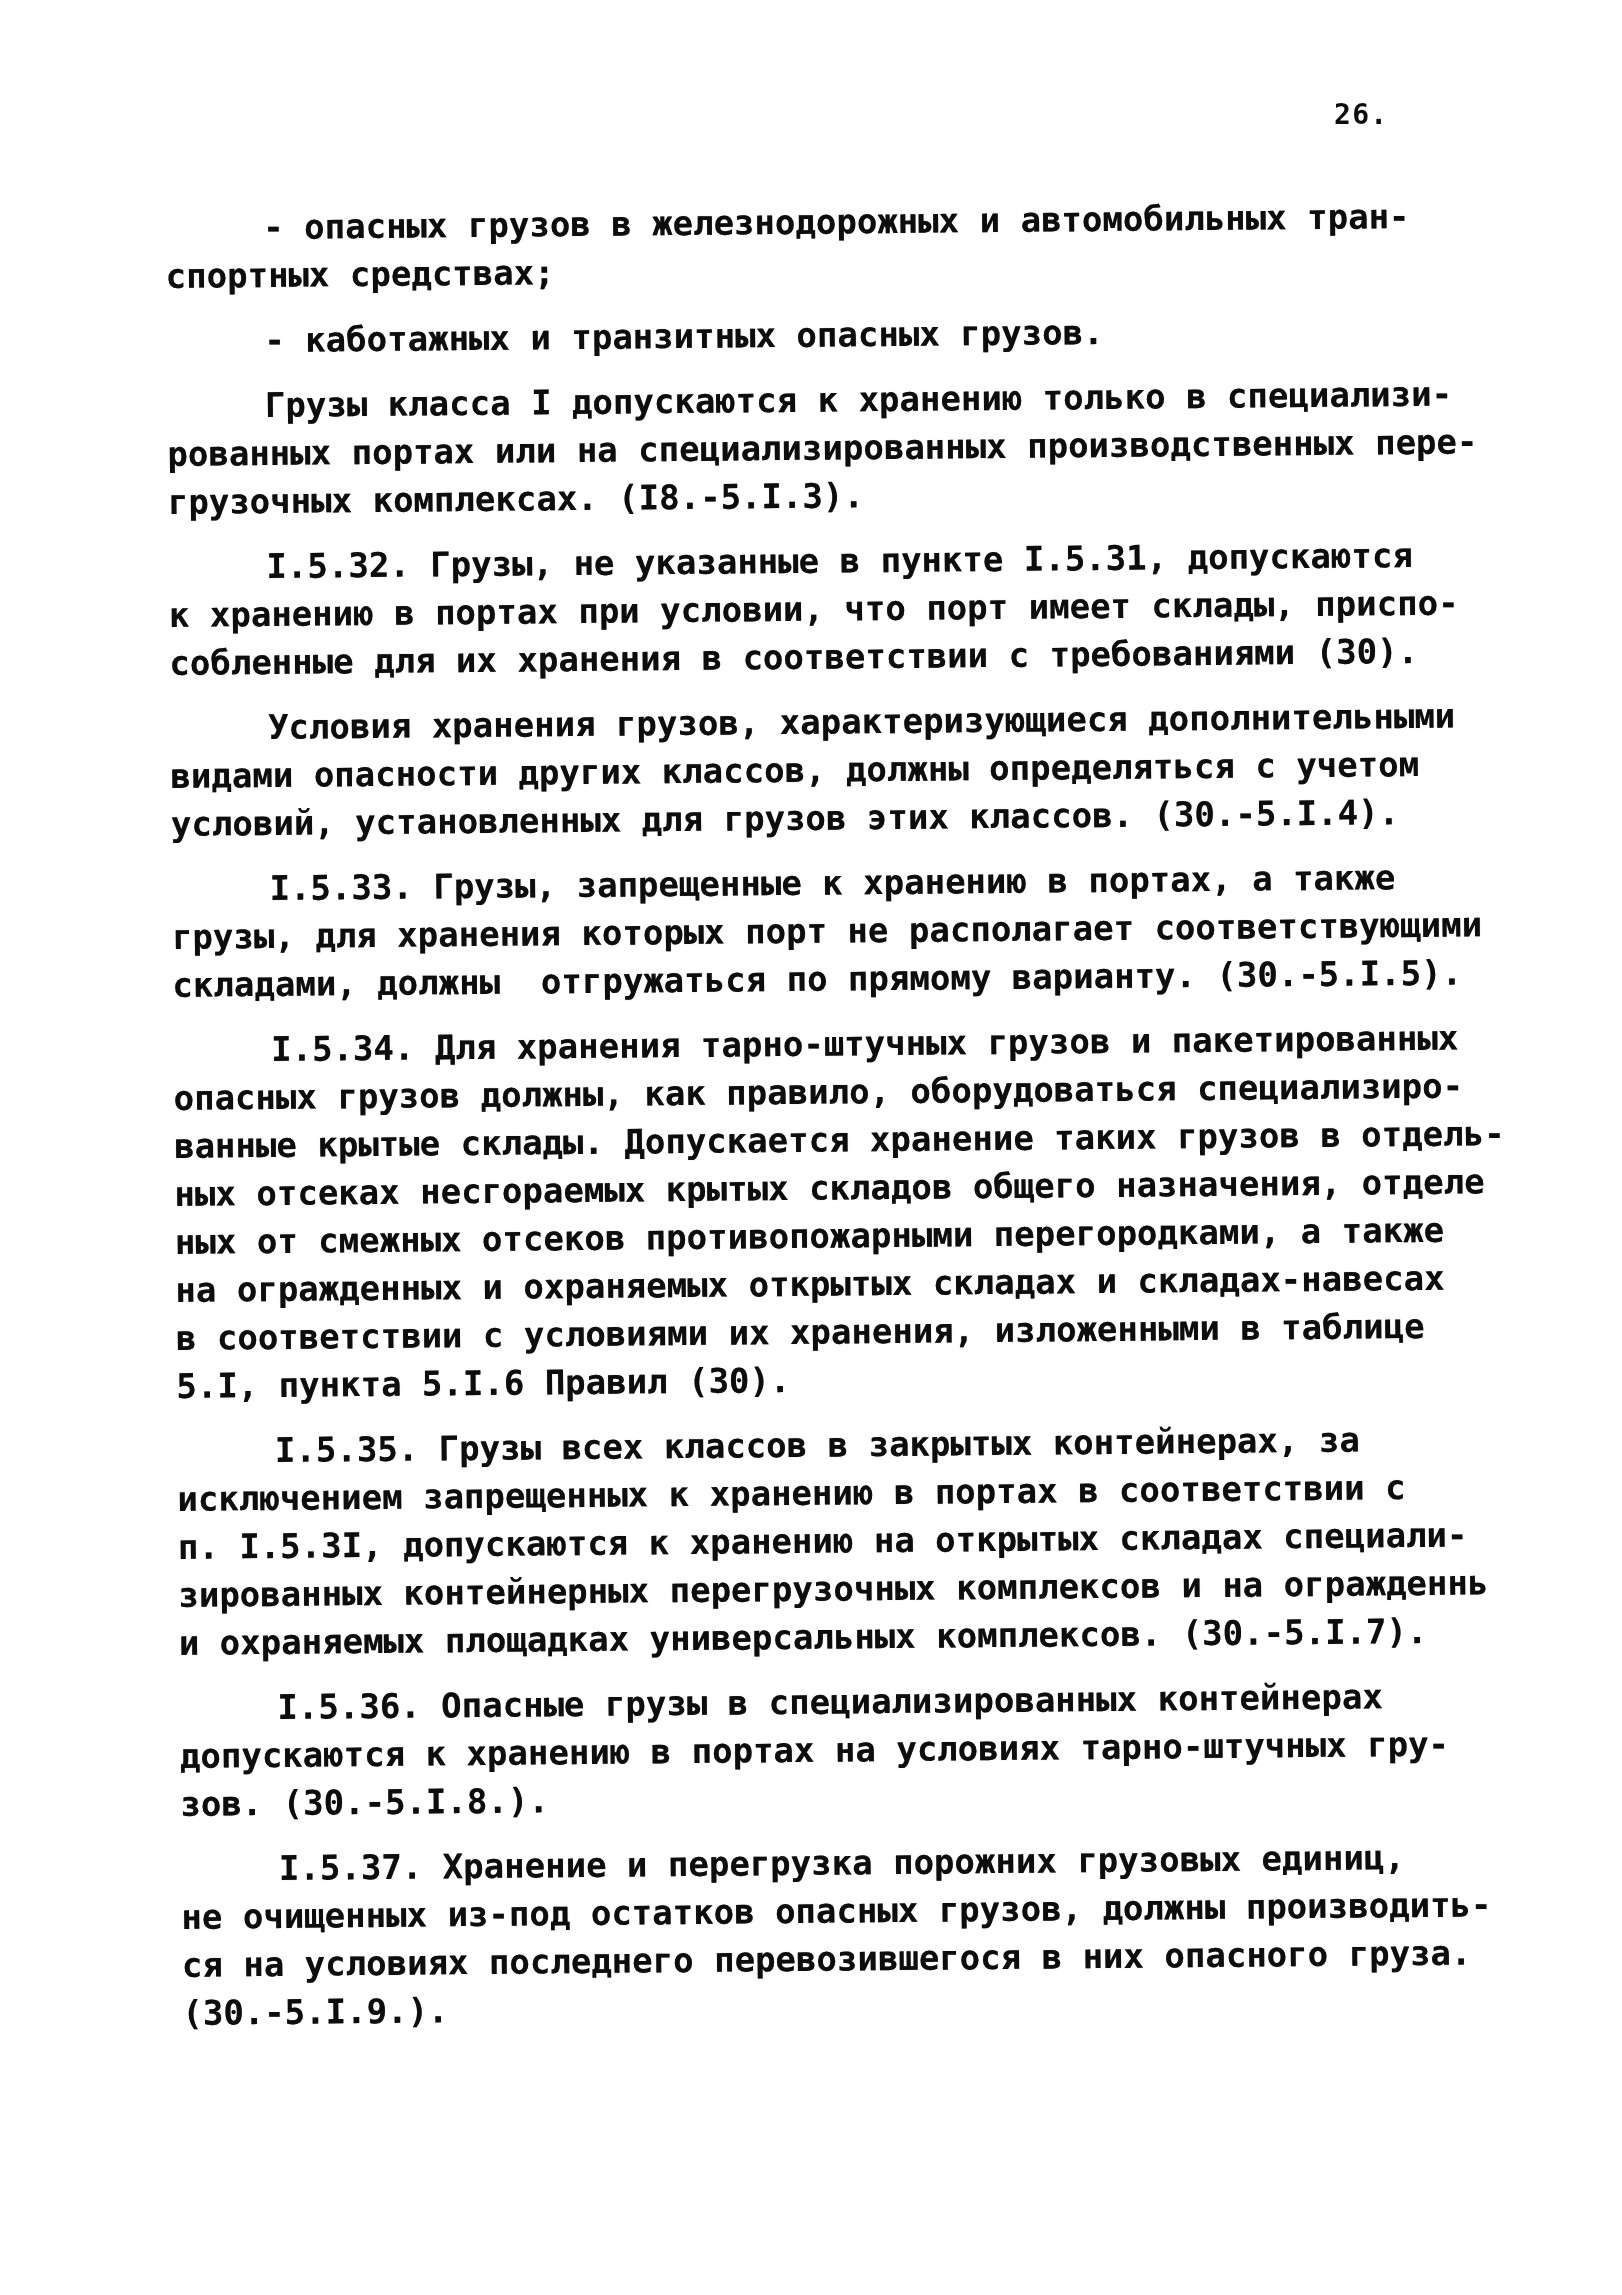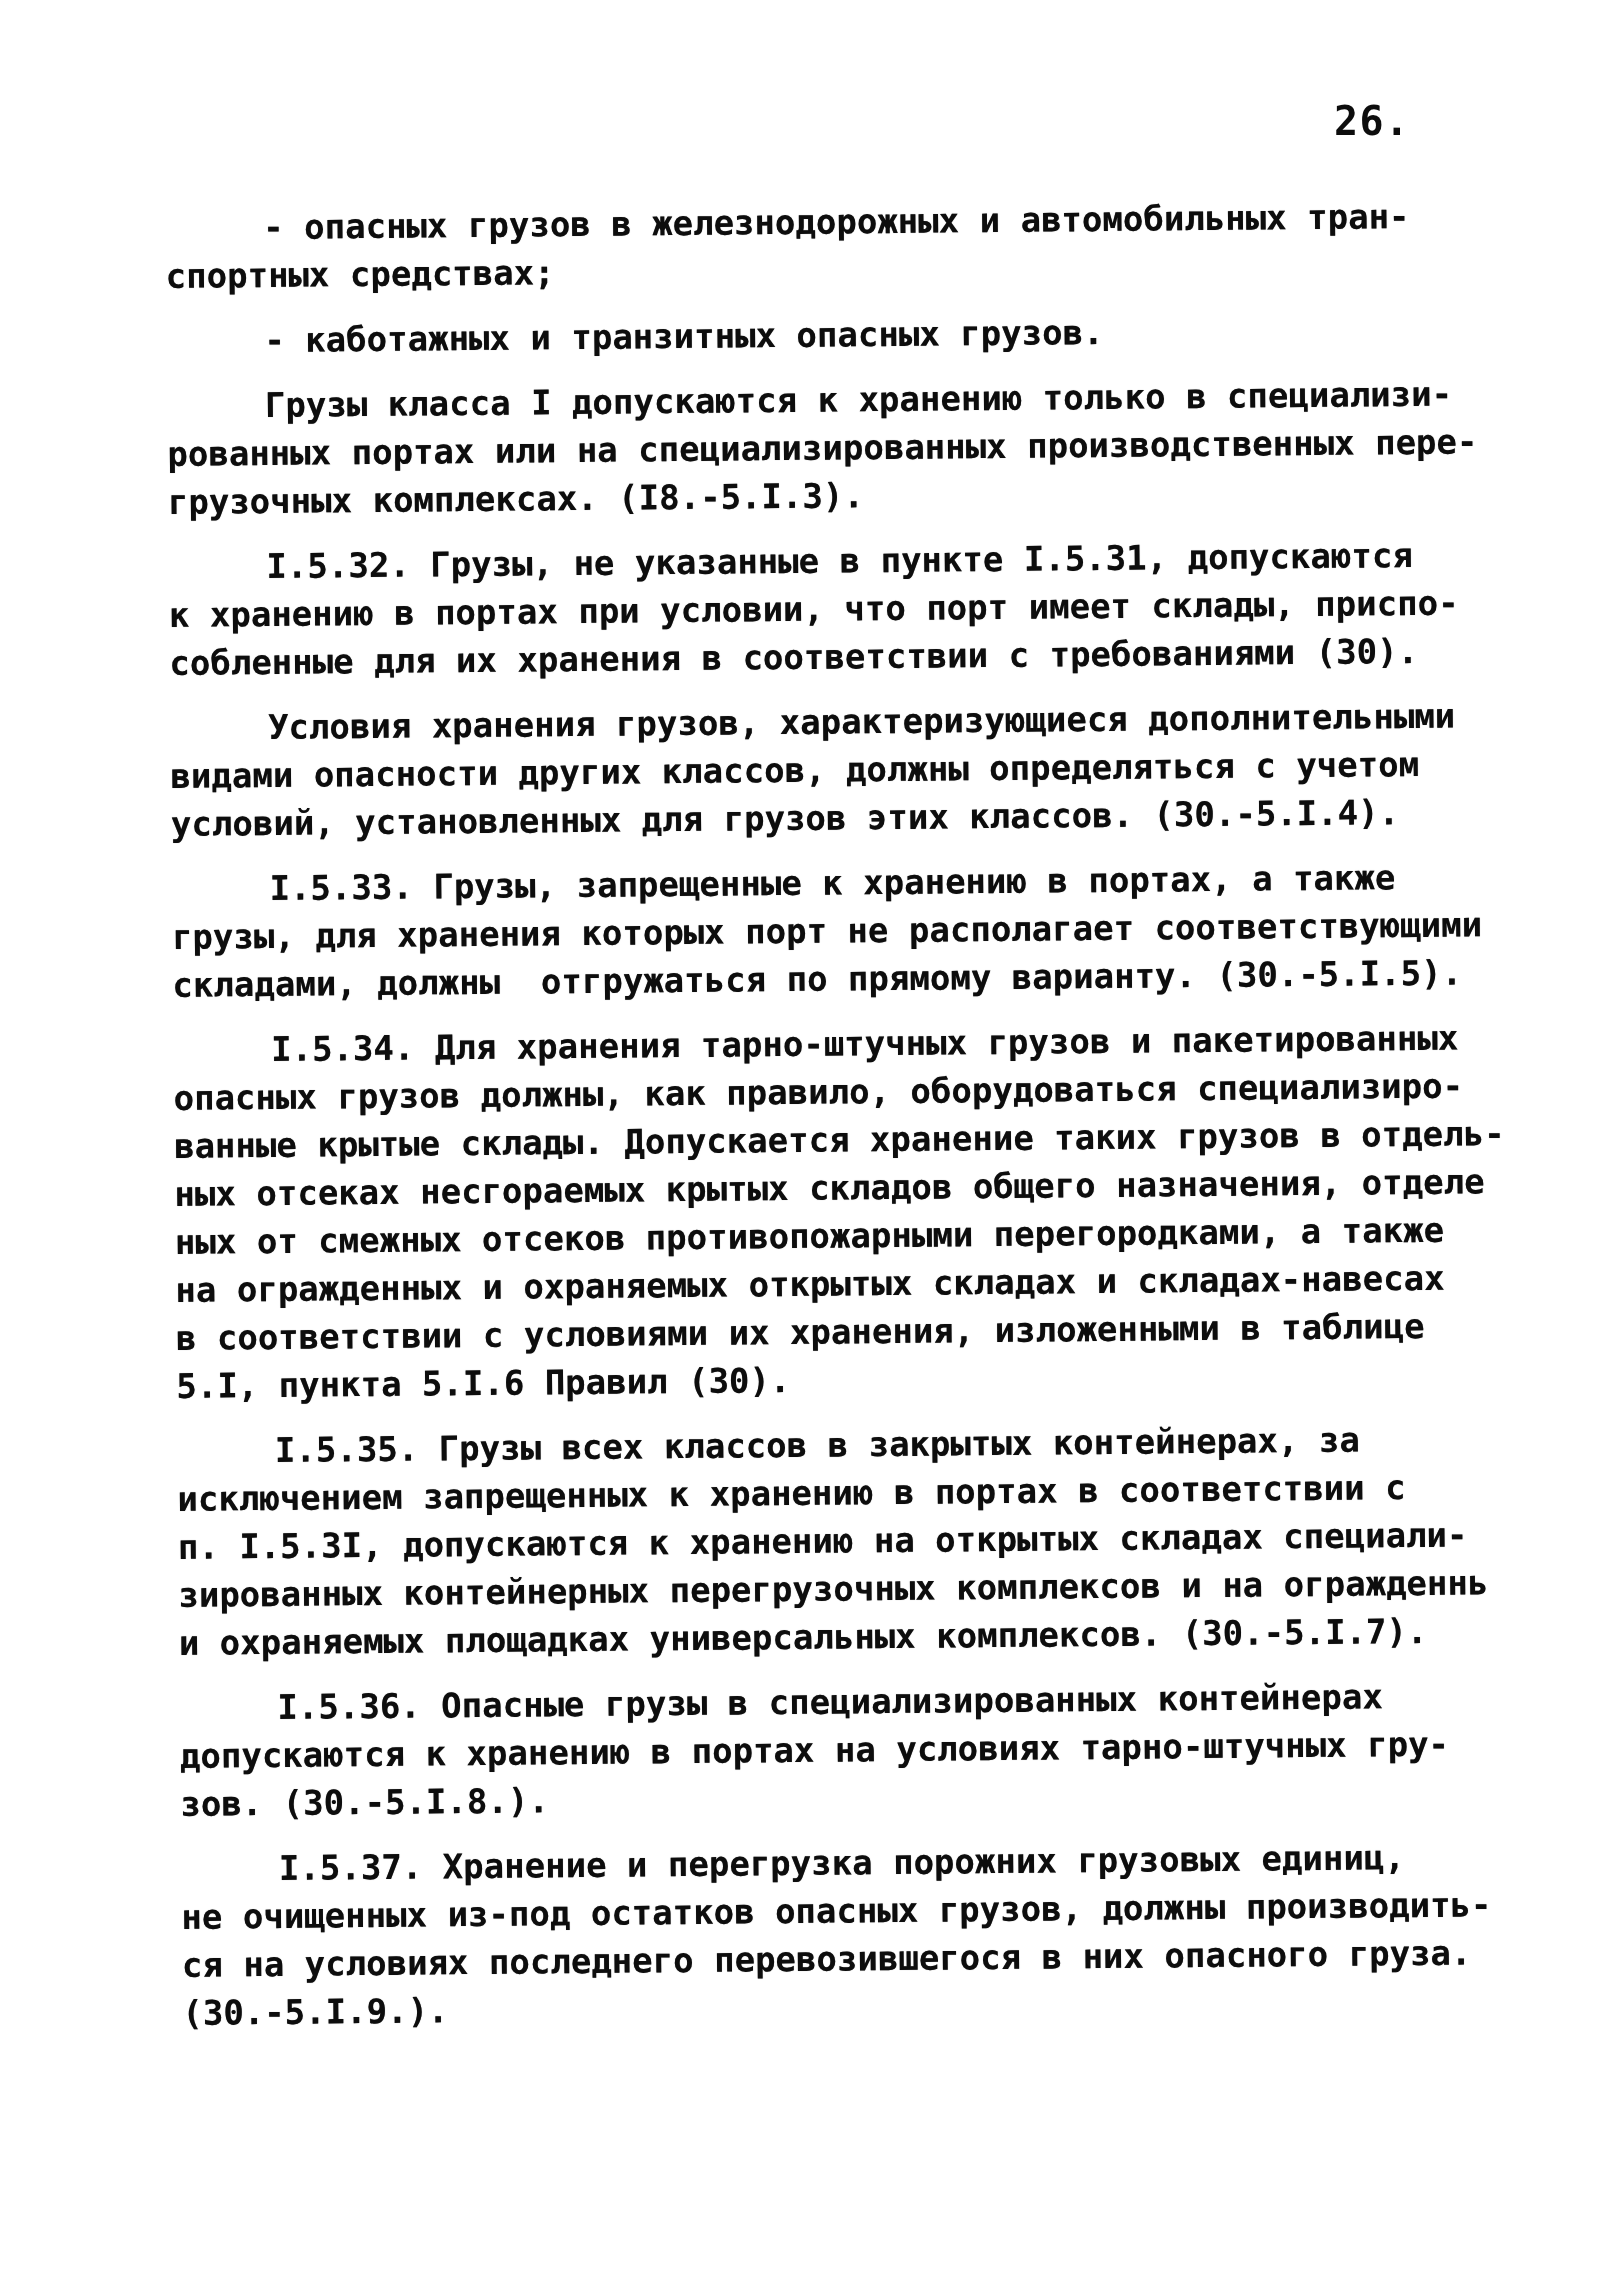--- a/index.html
+++ b/index.html
@@ -13,21 +13,21 @@
     height: 2295px;
     background: #ffffff;
     overflow: hidden;
     font-family: "DejaVu Sans Mono", "Liberation Mono", monospace;
     color: #0d0d0d;
   }
   .page-number {
     position: absolute;
     top: 98px;
     left: 1334px;
-    font-size: 40px;
+    font-size: 28px;
     font-weight: 700;
     letter-spacing: 1.3px;
     color: #0d0d0d;
   }
   .text-block {
     position: absolute;
     top: 204px;
     left: 165px;
     width: 1413px;
     transform: rotate(-0.55deg);

